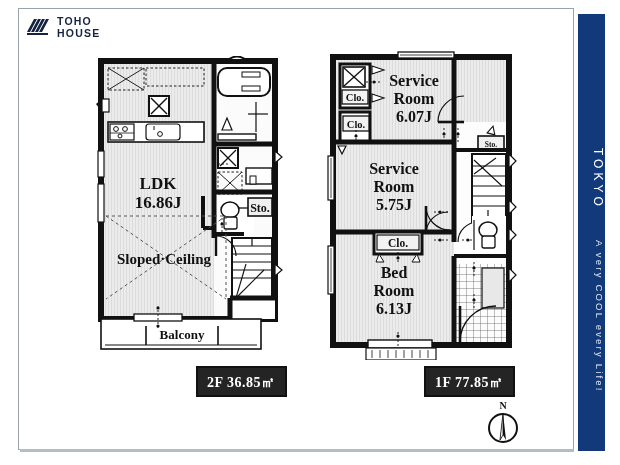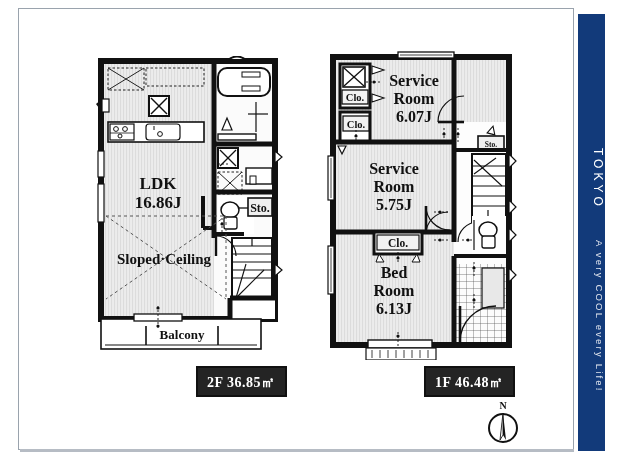--- a/index.html
+++ b/index.html
@@ -39,20 +39,33 @@
 
   .compass{position:absolute;left:482px;top:398px;width:42px;height:50px;}
 </style>
 </head>
 <body>
 
 <div id="root">
 
   <div class="page-frame"></div>
 
+  <div class="logo">
+    <svg class="logo-mark" viewBox="0 0 24 22">
+      <path d="M1,15 L8,2 L11,2 L4,15 Z" fill="#16233f"></path>
+      <path d="M5,15 L12,2 L15,2 L8,15 Z" fill="#16233f"></path>
+      <path d="M9,15 L16,2 L19,2 L12,15 Z" fill="#16233f"></path>
+      <path d="M13,15 L20,2 L23,2 L16,15 Z" fill="#16233f"></path>
+      <path d="M1,16 L22,16 L22,18 L1,18 Z" fill="#16233f"></path>
+    </svg>
+    <div class="logo-text">
+      <div>TOHO</div>
+      <div>HOUSE</div>
+    </div>
+  </div>
 
   <div class="plan" style="left:96px;top:56px;">
   <svg width="198" height="300" viewBox="0 0 198 300">
     <defs>
       <pattern id="hatch2" width="3" height="3" patternUnits="userSpaceOnUse">
         <rect width="3" height="3" fill="#ececec"></rect>
         <line x1="0.6" y1="0" x2="0.6" y2="3" stroke="#d8d8d8" stroke-width="0.9"></line>
       </pattern>
       <pattern id="tile2" width="7" height="7" patternUnits="userSpaceOnUse">
         <rect width="7" height="7" fill="#fafafa"></rect>
@@ -327,21 +340,21 @@
           <line x1="86" y1="300" x2="86" y2="308"></line>
       <line x1="94" y1="300" x2="94" y2="308"></line>
           <line x1="102" y1="300" x2="102" y2="308"></line>
     </g>
     <circle cx="72" cy="286" r="1.6" fill="#111"></circle>
     <line x1="72" y1="282" x2="72" y2="296" stroke="#111" stroke-width="0.9" stroke-dasharray="2 2"></line>
   </svg>
   </div>
 
   <div class="area-badge" id="badge-2f">2F 36.85㎡</div>
-  <div class="area-badge" id="badge-1f">1F 46.48㎡</div>
+  <div class="area-badge" id="badge-1f">1F 77.85㎡</div>
 
   <svg class="compass" viewBox="0 0 42 50">
     <text x="21" y="11" font-family="Liberation Serif, serif" font-size="10" font-weight="700" text-anchor="middle" fill="#111">N</text>
     <circle cx="21" cy="30" r="14" fill="none" stroke="#111" stroke-width="2"></circle>
     <path d="M21,15 L24,42 L21,37 L18,42 Z" fill="#111"></path>
     <path d="M21,15 L18,42 L21,37 Z" fill="#fff" stroke="#111" stroke-width="0.8"></path>
   </svg>
 
   <div class="blue-band">
     <div class="band-text band-tokyo">TOKYO</div>

